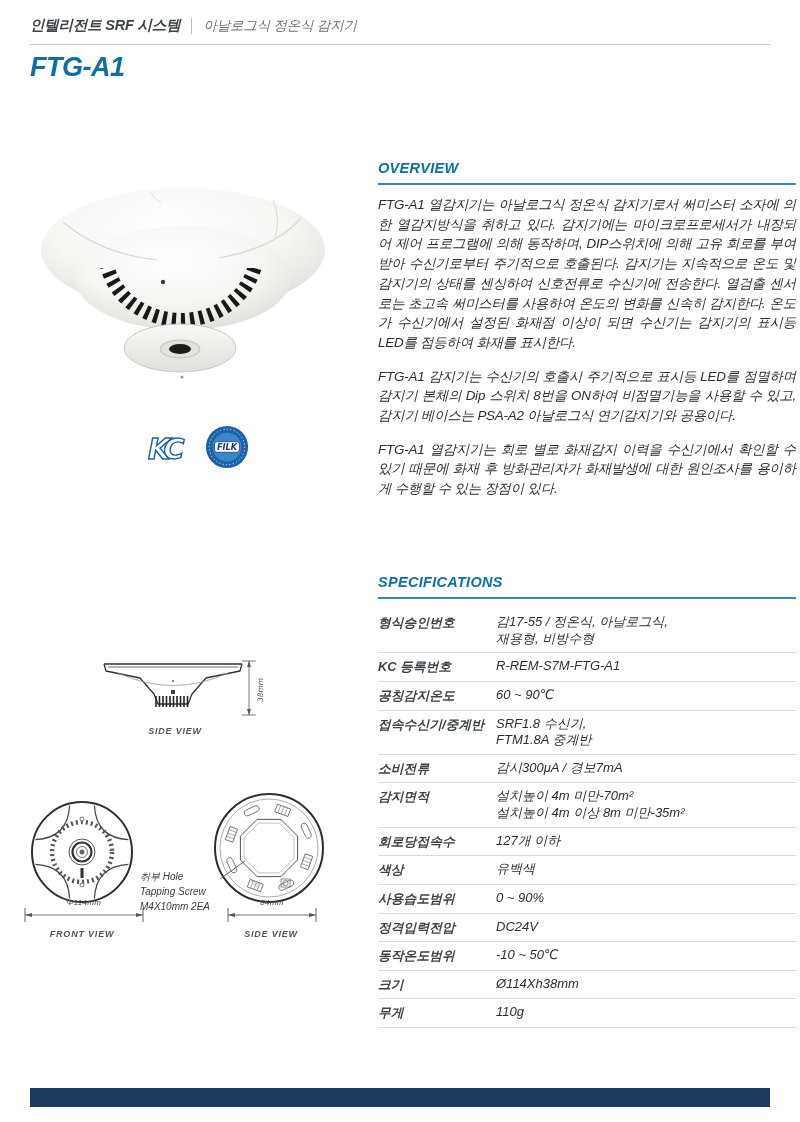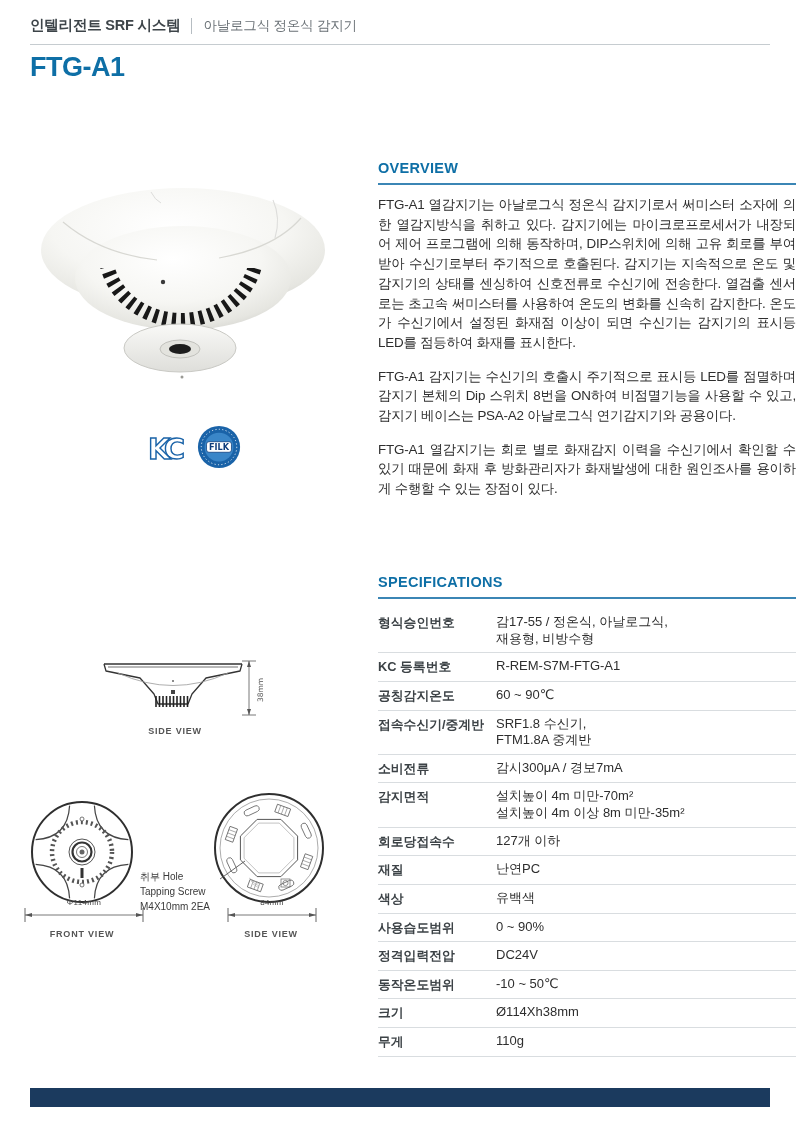--- a/index.html
+++ b/index.html
@@ -1,31 +1,31 @@
 <!DOCTYPE html>
 <html><head>
 <meta charset="utf-8">
 <style>
   * { box-sizing: border-box; margin: 0; padding: 0; }
   body { background: #ffffff; font-family: "Liberation Sans", "DejaVu Sans", sans-serif; }
-  .page { position: relative; width: 800px; height: 1122px; background: #ffffff; overflow: hidden; }
+  .page { position: relative; width: 800px; height: 1122px; background: #ffffff; overflow: hidden; font-style: italic; }
 
   
   .header { position: absolute; left: 30px; top: 16px; display: flex; align-items: center; gap: 11px; }
   .header-series { font-size: 14.5px; font-weight: bold; color: #3d4449; letter-spacing: -0.2px; }
   .header-divider { width: 1px; height: 16px; background: #b6bdc2; }
   .header-subtitle { font-size: 13.5px; color: #6b7277; letter-spacing: -0.2px; }
   .header-rule { position: absolute; left: 30px; top: 44px; width: 740px; height: 1px; background: #c6ccd0; }
   .page-title { position: absolute; left: 30px; top: 52px; font-size: 27px; font-weight: bold; color: #0e6fa6; letter-spacing: -0.5px; }
 
   
   .photo { position: absolute; left: 35px; top: 150px; width: 300px; height: 240px; }
 
   
-  .certs { position: absolute; left: 146px; top: 424px; display: flex; align-items: flex-end; gap: 8px; }
+  .certs { position: absolute; left: 146px; top: 424px; display: flex; align-items: flex-end; gap: 16px; }
 
   
   .overview { position: absolute; left: 378px; top: 138px; width: 418px; margin-top: 22px; }
   .section-heading { font-size: 14.5px; font-weight: bold; color: #0e6fa6; letter-spacing: 0.3px; padding-bottom: 7px; border-bottom: 2px solid #3b86b5; margin-bottom: 10px; }
   .overview p { margin: 0 0 14px 0; font-size: 13.4px; line-height: 1.47; color: #2e2e2e; text-align: justify; letter-spacing: -0.2px; }
 
   .specs { position: absolute; left: 378px; top: 574px; width: 418px; }
   .spec-row { display: flex; border-bottom: 1px solid #d9dde0; padding: 5px 0; }
   .spec-label { width: 118px; flex-shrink: 0; font-size: 12.8px; font-weight: bold; color: #3c4246; line-height: 1.3; padding-top: 1px; }
   .spec-value { flex: 1; font-size: 13px; color: #2e2e2e; white-space: pre-line; line-height: 1.28; }
@@ -142,24 +142,20 @@
       <div class="spec-row">
           <span class="spec-label">감지면적</span>
           <span class="spec-value">설치높이 4m 미만-70m²
 설치높이 4m 이상 8m 미만-35m²</span>
         </div>
       <div class="spec-row">
           <span class="spec-label">회로당접속수</span>
           <span class="spec-value">127개 이하</span>
         </div>
       <div class="spec-row">
-          <span class="spec-label">재질</span>
-          <span class="spec-value">난연PC</span>
-        </div>
-      <div class="spec-row">
           <span class="spec-label">색상</span>
           <span class="spec-value">유백색</span>
         </div>
       <div class="spec-row">
           <span class="spec-label">사용습도범위</span>
           <span class="spec-value">0 ~ 90%</span>
         </div>
       <div class="spec-row">
           <span class="spec-label">정격입력전압</span>
           <span class="spec-value">DC24V</span>

